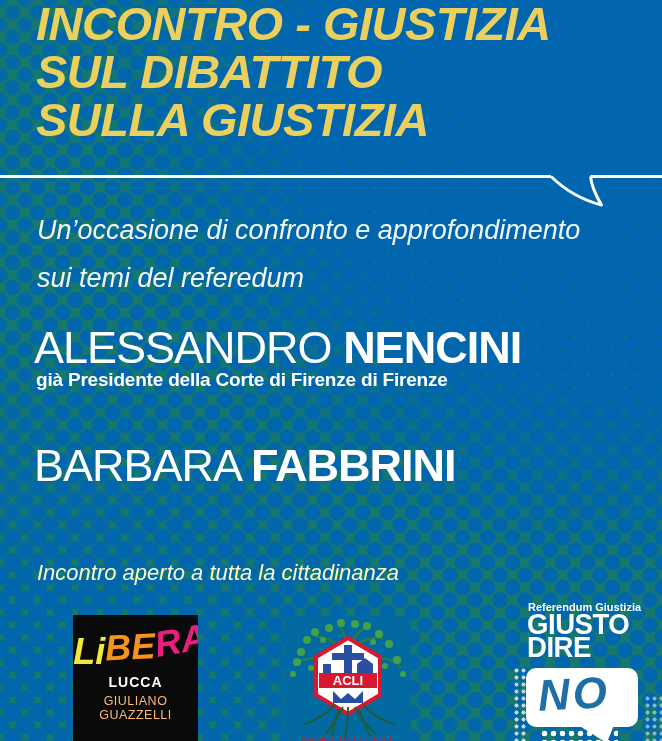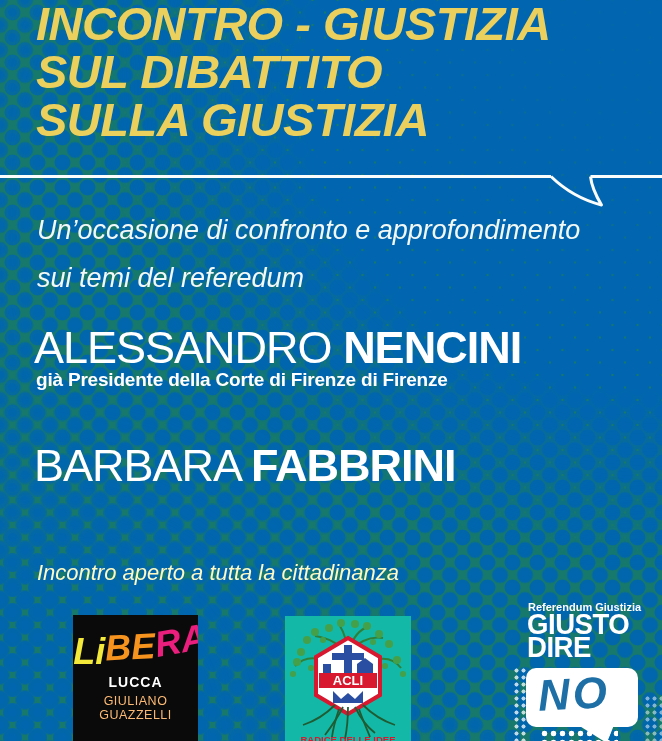--- a/index.html
+++ b/index.html
@@ -87,21 +87,21 @@
   }
   .lib-li{color:#f2e93b; display:inline-block; transform:translateY(3px) rotate(3deg);}
   .lib-be{color:#f6921e; display:inline-block;}
   .lib-ra{color:#ea1e7c; display:inline-block; transform:translateY(-4px) rotate(-7deg);}
   .libera-city{color:#fff; font-weight:bold; font-size:14px; margin-top:9px; letter-spacing:1px;}
   .libera-ded{color:#fdba74; font-size:12.5px; margin-top:4px; letter-spacing:0.5px;}
 
   
   .acli{
     position:absolute; left:285px; top:616px; width:126px; height:125px;
-    background:#14b8a6; overflow:hidden;
+    background:#0369a1; overflow:hidden;
   }
   .acli-acronym{font-family:"Liberation Sans",sans-serif; font-weight:bold;}
 
   
   .giusto{position:absolute; left:524px; top:601px; width:134px; color:#fff;}
   .g-kicker{font-size:11px; font-weight:bold; margin-left:4px; white-space:nowrap;}
   .g-big{
     font-size:29px; font-weight:bold; line-height:23px; letter-spacing:-0.5px;
     margin-left:3px; transform:scaleX(.95); transform-origin:left; white-space:nowrap;
   }

